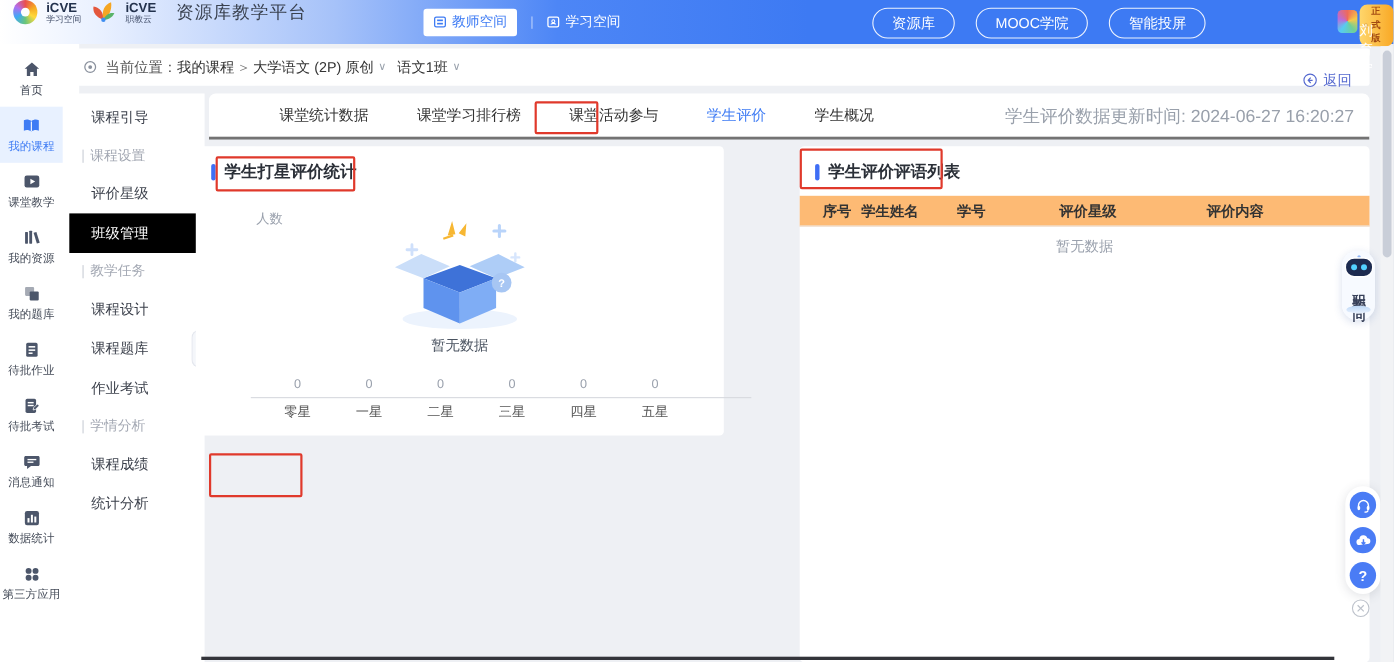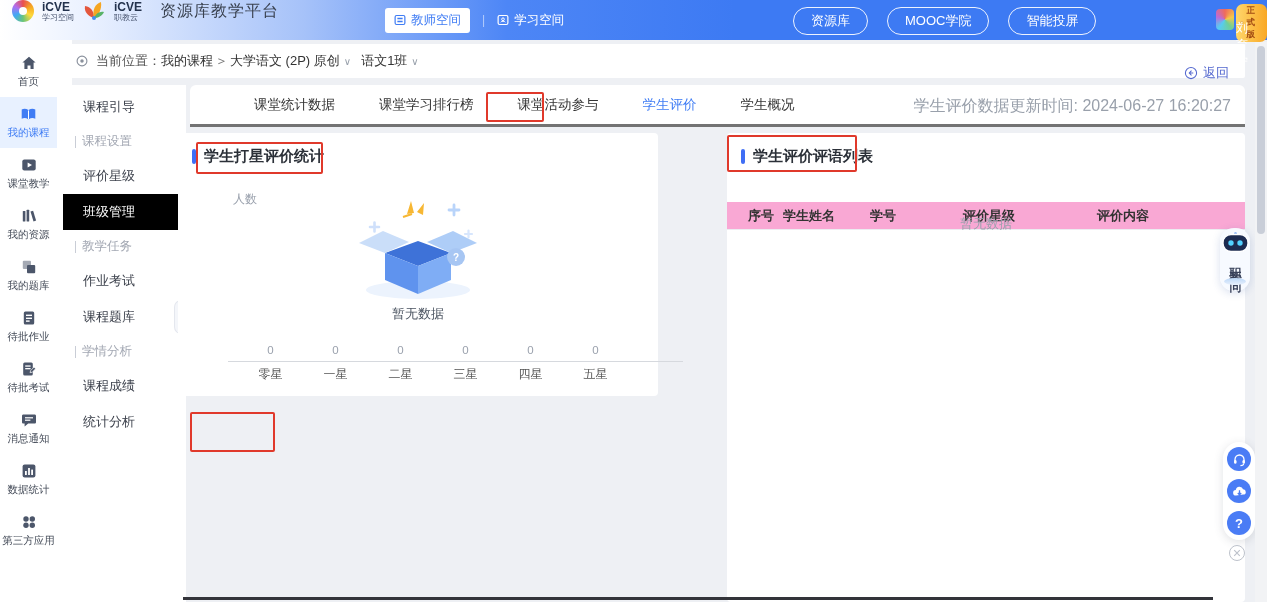--- a/index.html
+++ b/index.html
@@ -79,21 +79,21 @@
   .y-label { position:absolute; left:55px; top:58px; font-size:12px; color:#9aa1ad; }
   .axis-line { position:absolute; left:50px; top:228px; width:455px; height:1px; background:#d6d9de; }
   .cat-cell { position:absolute; width:65px; text-align:center; }
   .cat-val { font-size:11.5px; color:#9aa1ad; }
   .cat-lbl { font-size:12px; color:#555; margin-top:10px; }
 
   .empty-wrap { position:absolute; left:50%; transform:translateX(-50%); display:flex; flex-direction:column; align-items:center; }
   .empty-txt { font-size:13px; color:#4a5360; margin-top:2px; }
 
   
-  .thead { position:absolute; left:0; top:45px; width:518px; height:28px; background:#f9a8d4; border-bottom:1px solid #ecedf1;margin-top:24px; }
+  .thead { position:absolute; left:0; top:45px; width:518px; height:28px; background:#fdba74; border-bottom:1px solid #ecedf1; }
   .th { position:absolute; top:0; height:28px; display:flex; align-items:center; font-size:13px; color:#333; font-weight:bold; white-space:nowrap; }
   .tbl-empty { position:absolute; left:0; top:82px; width:518px; text-align:center; font-size:13px; color:#9aa1ad; }
 
   
   .anno { border:2px solid #e0392b; border-radius:2px; background:transparent; pointer-events:none; }
 
   
   .assistant { left:1220px; top:228px; width:30px; padding:3px 2px 6px; background:rgba(247,250,255,.97);
     border-radius:14px; box-shadow:0 2px 8px rgba(40,80,160,.18); display:flex; flex-direction:column; align-items:center; cursor:pointer; }
   .assist-label { writing-mode:vertical-lr; text-orientation:upright; font-size:12px; color:#38415a; letter-spacing:4px; margin-top:4px; font-weight:bold; }
@@ -287,22 +287,23 @@
     <div class="menu-group">
         <span class="gbar"></span>
         <span>课程设置</span>
       </div>
     <div class="menu-item">评价星级</div>
     <div class="menu-item active">班级管理</div>
     <div class="menu-group">
         <span class="gbar"></span>
         <span>教学任务</span>
       </div>
+    <div class="menu-item">课程设计</div>
+    <div class="menu-item">课程题库</div>
     <div class="menu-item">作业考试</div>
-    <div class="menu-item">课程题库</div>
     <div class="menu-group">
         <span class="gbar"></span>
         <span>学情分析</span>
       </div>
     <div class="menu-item">课程成绩</div>
     <div class="menu-item">统计分析</div>
   </div>
   <div class="abs collapse-handle">«</div>
 
   <div class="abs card tab-card">

